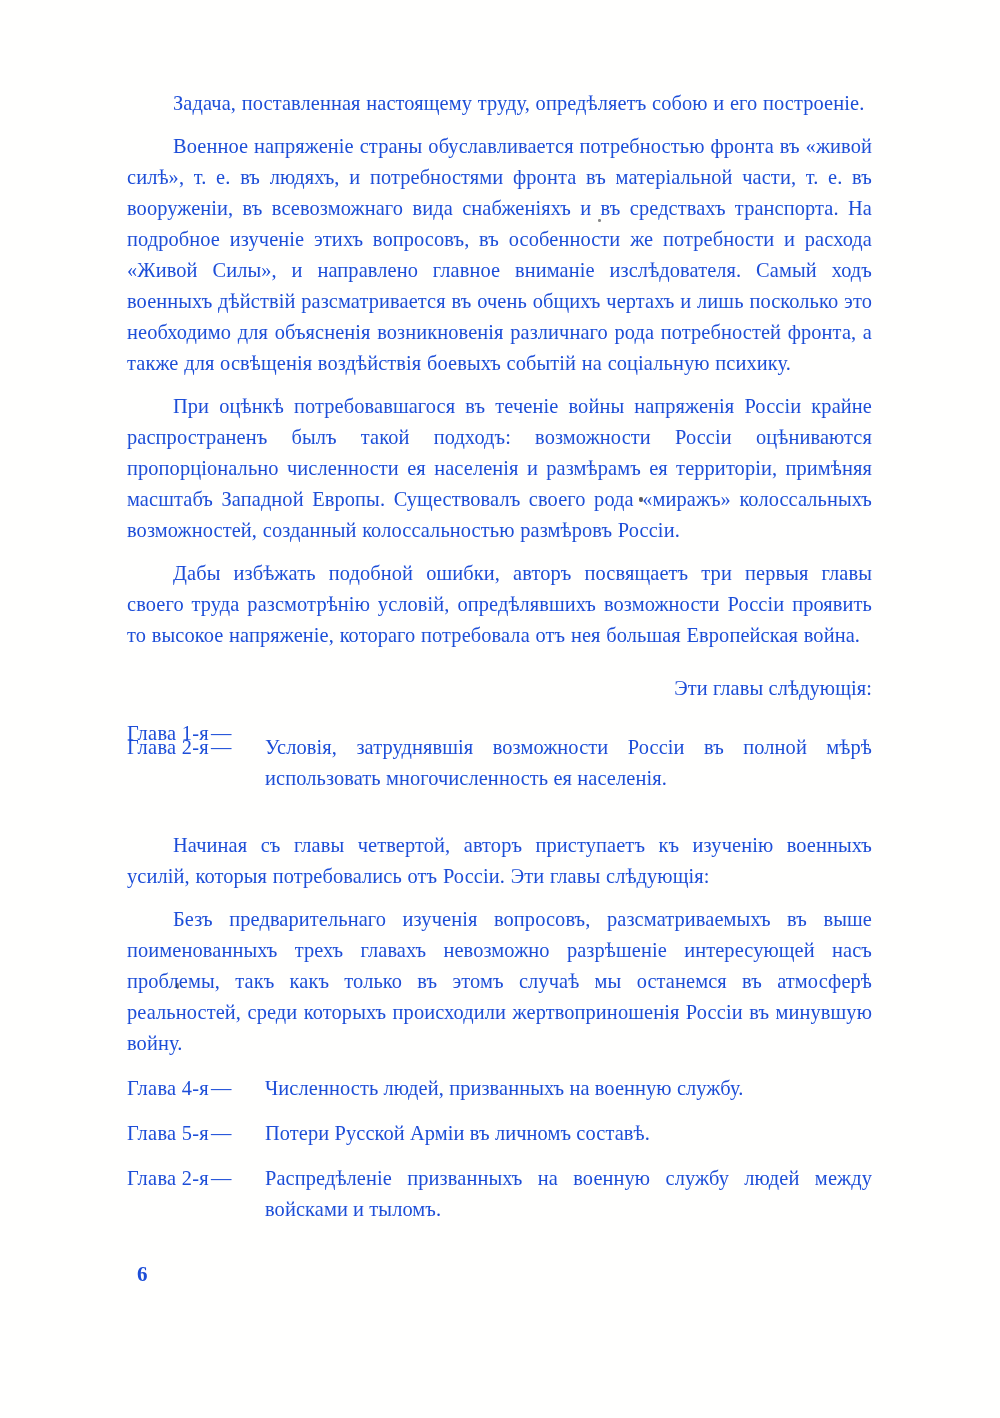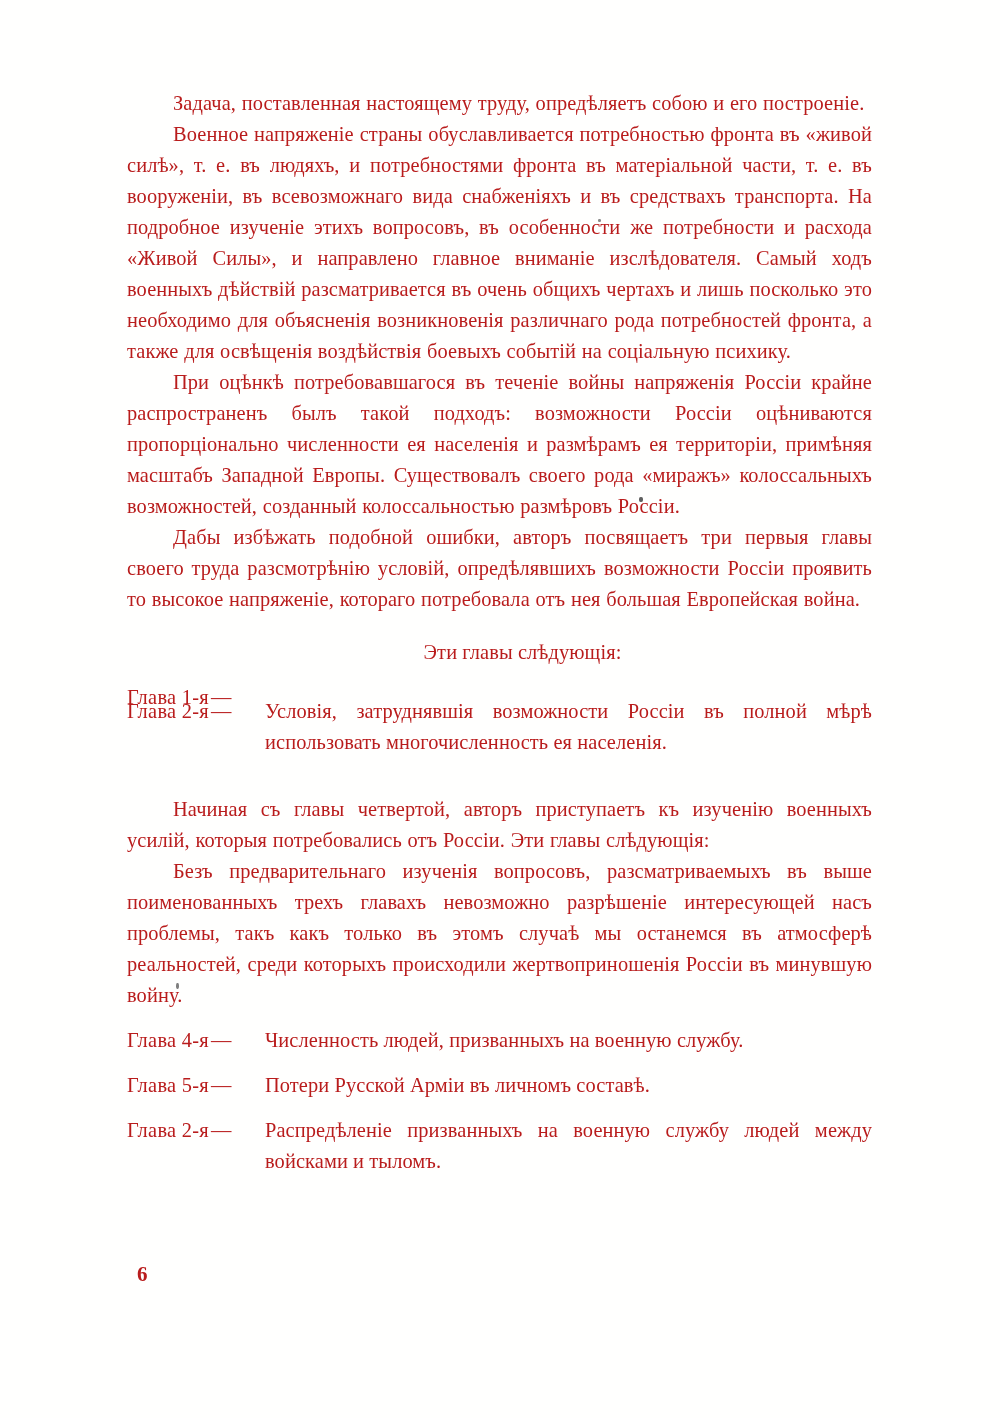--- a/index.html
+++ b/index.html
@@ -9,21 +9,21 @@
     background: #ffffff;
   }
 
   .page {
     position: relative;
     width: 1000px;
     height: 1418px;
     background: #fffffe;
     overflow: hidden;
     font-family: "Liberation Serif", "DejaVu Serif", serif;
-    color: #b91c1c;
+    color: #1d4ed8;
   }
 
   
   .textblock {
     position: absolute;
     left: 127px;
     top: 88px;
     width: 745px;
   }
 
@@ -34,28 +34,28 @@
     text-align-last: left;
     text-indent: 46px;
     font-size: 20.4px;
     line-height: 31px;
     letter-spacing: 0.1px;
     word-spacing: 0.5px;
     hyphens: manual;
   }
 
   .para + .para {
-    margin-top: 0;
+    margin-top: 12px;
     font-family: Liberation Serif, serif;
   }
 
   
   .para-plain {
     margin: 0;
-    text-align: center;
+    text-align: right;
     text-indent: 46px;
     font-size: 20.4px;
     line-height: 31px;
     letter-spacing: 0.1px;
   }
 
   
   .chapter-list {
     margin: 0;
     padding: 0;

